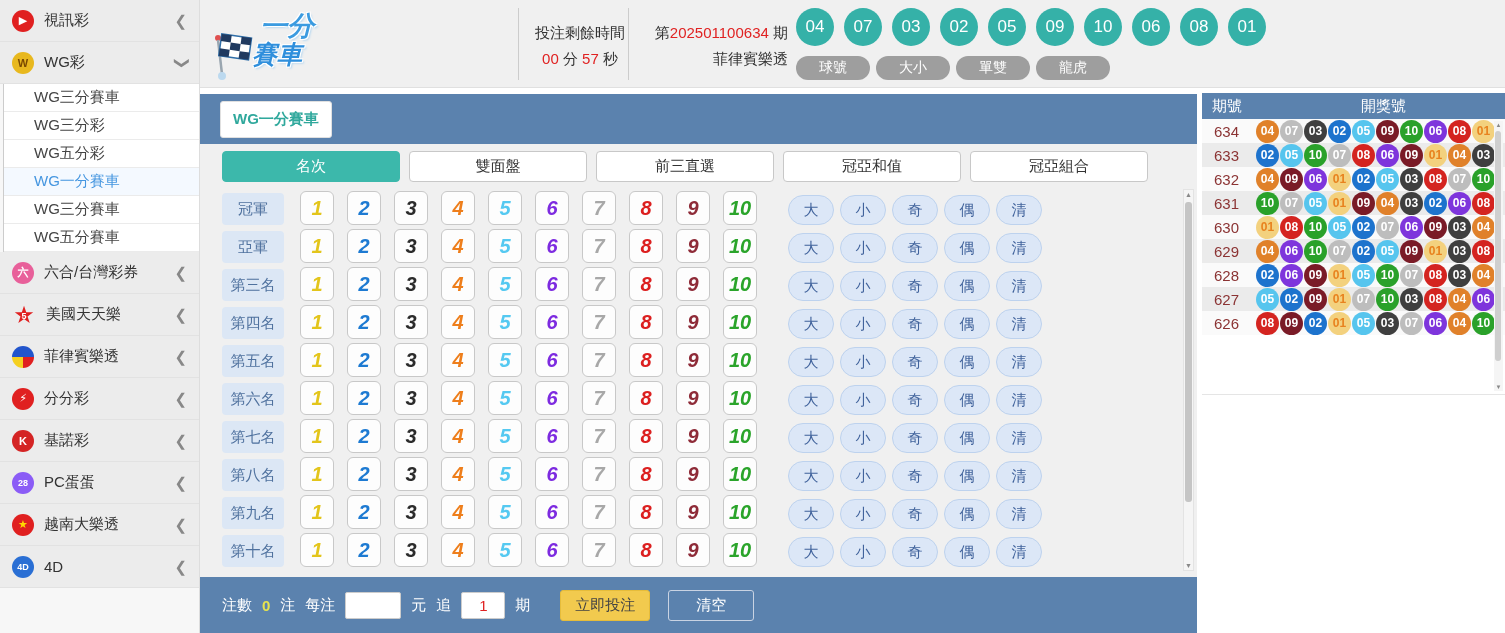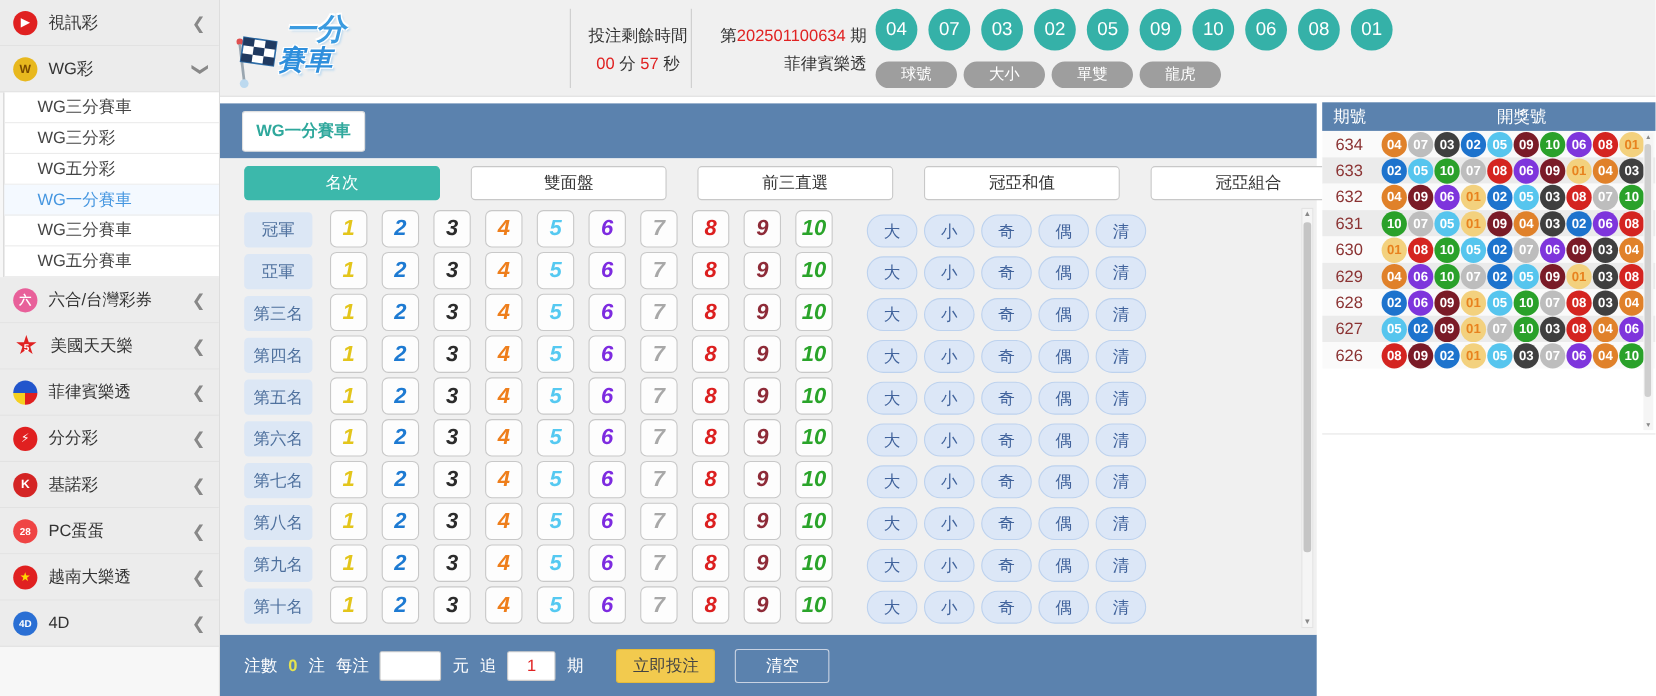--- a/index.html
+++ b/index.html
@@ -46,21 +46,21 @@
   .hdr-mode { width:74px; height:24px; border-radius:12px; background:#9e9e9e; color:#fff;
               font-size:14px; display:flex; align-items:center; justify-content:center; cursor:pointer; }
 
   
   .main { position:absolute; left:200px; top:94px; width:997px; height:539px; }
   .main-topbar { height:50px; background:#5b82ae; position:relative; }
   .page-tab { position:absolute; left:20px; top:7px; min-width:100px; height:37px; padding:0 12px;
               background:#fff; border:1px solid #e0e0e0; border-radius:3px; color:#2fa89c;
               font-weight:bold; font-size:15px; display:flex; align-items:center; justify-content:center; cursor:pointer; }
   .main-content { height:433px; background:#f0f0f0; position:relative; }
-  .bet-tabs { position:absolute; left:22px; top:7px; display:flex; gap:28px;align-items:center; }
+  .bet-tabs { position:absolute; left:22px; top:7px; display:flex; gap:9px;align-items:center; }
   .bet-tab { width:178px; height:31px; border-radius:4px; background:#fff; border:1px solid #c8c8c8;
              color:#333; font-size:15px; display:flex; align-items:center; justify-content:center; cursor:pointer; }
   .bet-tab.active { background:#3cb8ab; border-color:#3cb8ab; color:#fff; }
   .bet-grid { position:absolute; left:22px; top:47px; display:flex; flex-direction:column; gap:4px; }
   .bet-row { display:flex; align-items:flex-end; height:34px; }
   .bet-label { width:62px; height:32px; margin-right:16px; background:#dce7f5; color:#4f719e;
                font-size:15px; border-radius:4px; display:flex; align-items:center; justify-content:center; }
   .bet-nums { display:flex; gap:13px; margin-right:31px; }
   .num-btn { width:34px; height:34px; background:#fdfdfd; border:1px solid #c8c8c8; border-radius:6px;
              font-size:20px; font-weight:bold; font-style:italic; display:flex; align-items:center;
@@ -144,21 +144,21 @@
       <span class="sb-icon" style="background: rgb(224, 32, 32); color: rgb(255, 255, 255);">⚡</span>
       <span>分分彩</span>
       <span class="sb-chevron">❮</span>
     </div>
     <div class="sb-group">
       <span class="sb-icon" style="background: rgb(212, 36, 36); color: rgb(255, 255, 255);">K</span>
       <span>基諾彩</span>
       <span class="sb-chevron">❮</span>
     </div>
     <div class="sb-group">
-      <span class="sb-icon" style="background: #ef4444; color: rgb(255, 255, 255); font-size: 9px;">28</span>
+      <span class="sb-icon" style="background: #8b5cf6; color: rgb(255, 255, 255); font-size: 9px;">28</span>
       <span>PC蛋蛋</span>
       <span class="sb-chevron">❮</span>
     </div>
     <div class="sb-group">
       <span class="sb-icon" style="background: rgb(224, 32, 32); color: rgb(255, 216, 0);">★</span>
       <span>越南大樂透</span>
       <span class="sb-chevron">❮</span>
     </div>
     <div class="sb-group">
       <span class="sb-icon" style="background: rgb(42, 111, 212); color: rgb(255, 255, 255); font-size: 9px;">4D</span>

